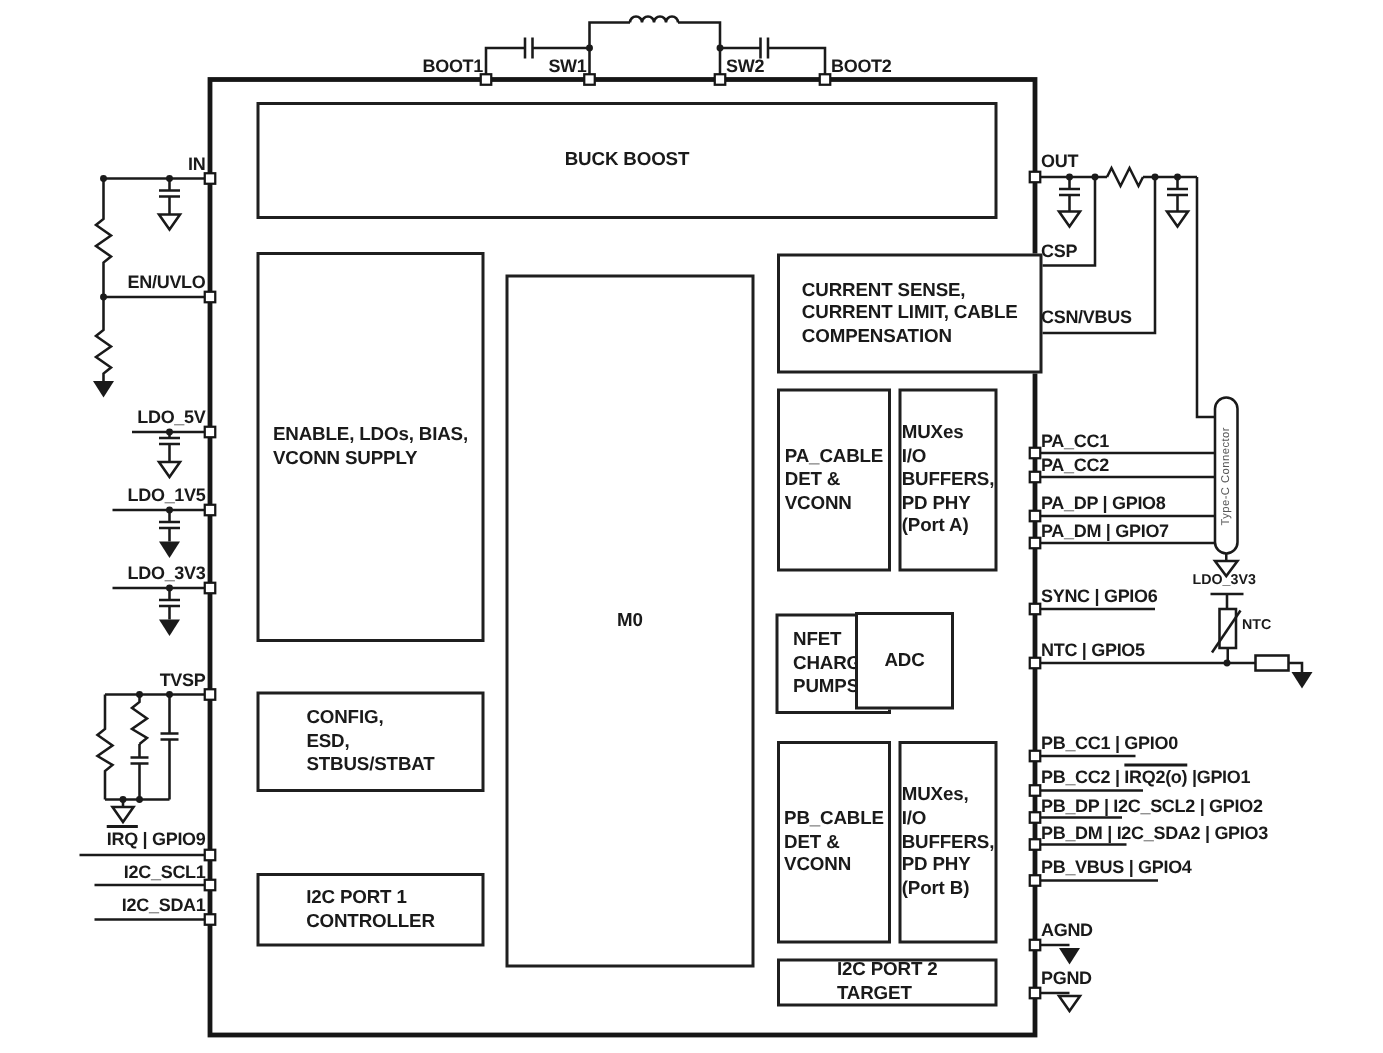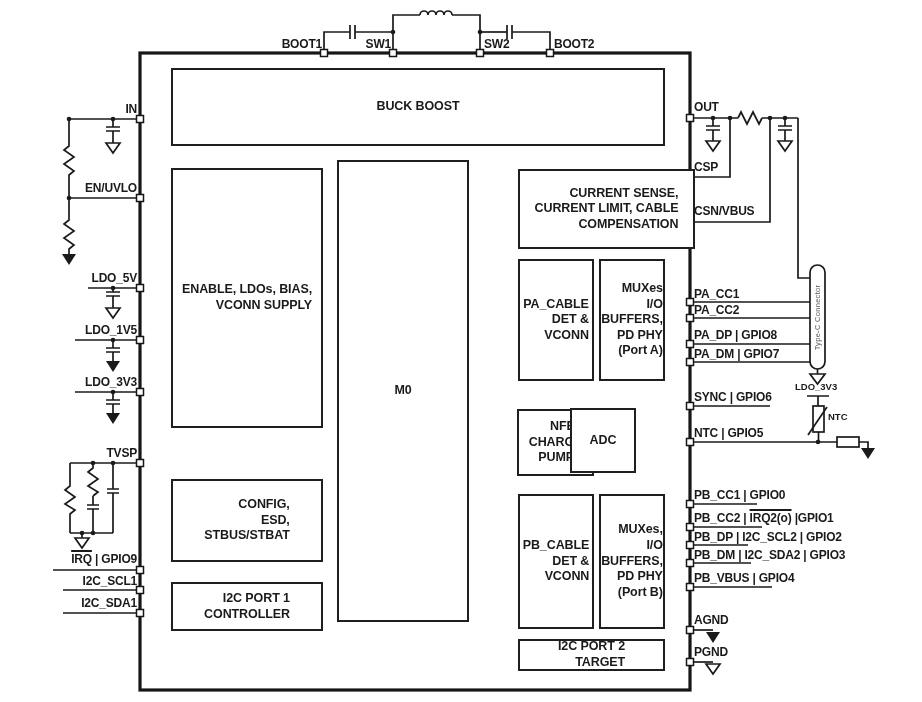--- a/index.html
+++ b/index.html
@@ -1,20 +1,20 @@
 <!DOCTYPE html>
 <html><head>
 <meta charset="utf-8">
 <style>
   html,body{margin:0;padding:0;background:#fff;}
   .canvas{position:relative;width:922px;height:702px;background:#fff;overflow:hidden;
           font-family:"Liberation Sans",sans-serif;color:#1a1a1a;}
   svg.wires{position:absolute;left:0;top:0;}
   .block{position:absolute;box-sizing:border-box;border:2px solid #1f1f1f;background:#fff;
-         display:flex;align-items:center;justify-content:center;text-align:right;
+         display:flex;align-items:center;justify-content:center;text-align:left;
          font-weight:700;font-size:12.5px;line-height:1.25;white-space:pre-line;letter-spacing:-0.1px;}
   .pin-label{position:absolute;font-weight:700;font-size:12px;line-height:15px;white-space:nowrap;letter-spacing:-0.2px;}
   .pin-label.left{right:785px;text-align:right;}
   .pin-label.right{left:694px;text-align:left;}
   .ov{text-decoration:overline;text-decoration-thickness:1.5px;}
   .ann{position:absolute;font-weight:700;font-size:9.5px;line-height:10px;white-space:nowrap;}
   .vlabel{position:absolute;left:763px;top:312px;width:110px;height:11px;
           transform:rotate(-90deg);font-size:7.5px;font-weight:400;color:#555;
           text-align:center;letter-spacing:0.3px;white-space:nowrap;}
 </style>
@@ -177,21 +177,21 @@
       <rect x="686.5" y="559.5" width="7" height="7"></rect>
         <rect x="686.5" y="583.5" width="7" height="7"></rect>
       <rect x="686.5" y="626.5" width="7" height="7"></rect>
         <rect x="686.5" y="658.5" width="7" height="7"></rect>
     </g>
   </svg>
 
   <div class="block" style="left:171px;top:68px;width:494px;height:78px">BUCK BOOST</div>
   <div class="block" style="left:171px;top:168px;width:152px;height:260px">ENABLE, LDOs, BIAS,
 VCONN SUPPLY</div>
-  <div class="block" style="left:337px;top:160px;width:132px;height:462px">M0</div>
+  <div class="block" style="left:337px;top:183px;width:166px;height:462px">M0</div>
   <div class="block" style="left:518px;top:169px;width:177px;height:80px">CURRENT SENSE,
 CURRENT LIMIT, CABLE
 COMPENSATION</div>
   <div class="block" style="left:518px;top:259px;width:76px;height:122px">PA_CABLE
 DET &amp;
 VCONN</div>
   <div class="block" style="left:599px;top:259px;width:66px;height:122px">MUXes
 I/O
 BUFFERS,
 PD PHY
@@ -203,21 +203,21 @@
   <div class="block" style="left:518px;top:494px;width:76px;height:135px">PB_CABLE
 DET &amp;
 VCONN</div>
   <div class="block" style="left:599px;top:494px;width:66px;height:135px">MUXes,
 I/O
 BUFFERS,
 PD PHY
 (Port B)</div>
   <div class="block" style="left:518px;top:639px;width:147px;height:32px">I2C PORT 2
 TARGET</div>
-  <div class="block" style="left:171px;top:479px;width:152px;height:83px">CONFIG,
+  <div class="block" style="left:171px;top:461px;width:152px;height:67px">CONFIG,
 ESD,
 STBUS/STBAT</div>
   <div class="block" style="left:171px;top:582px;width:152px;height:49px">I2C PORT 1
 CONTROLLER</div>
 
   <div class="pin-label" style="right:600px;top:37px">BOOT1</div>
   <div class="pin-label" style="right:531px;top:37px">SW1</div>
   <div class="pin-label" style="left:484px;top:37px">SW2</div>
   <div class="pin-label" style="left:554px;top:37px">BOOT2</div>
 

